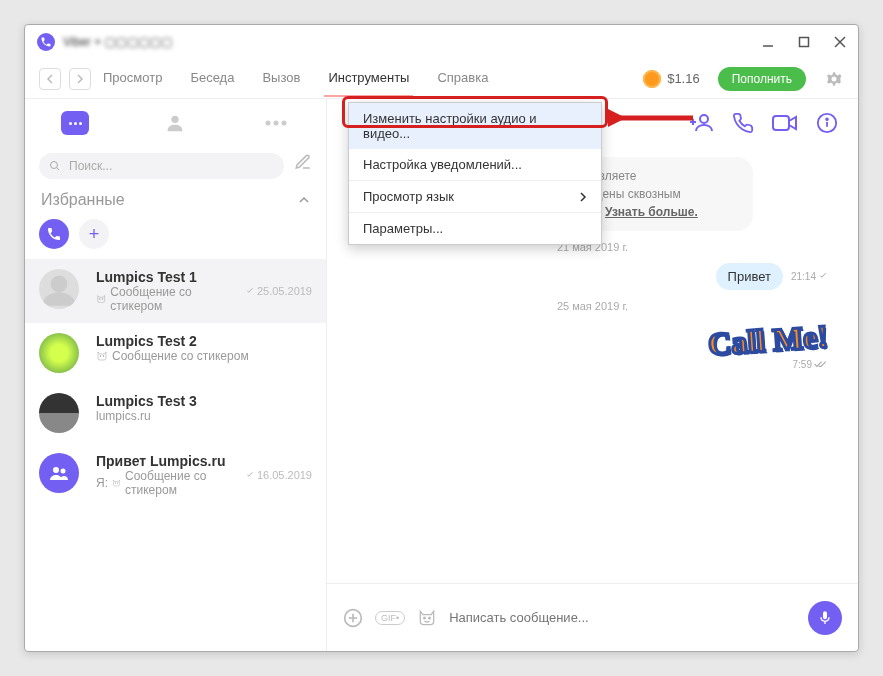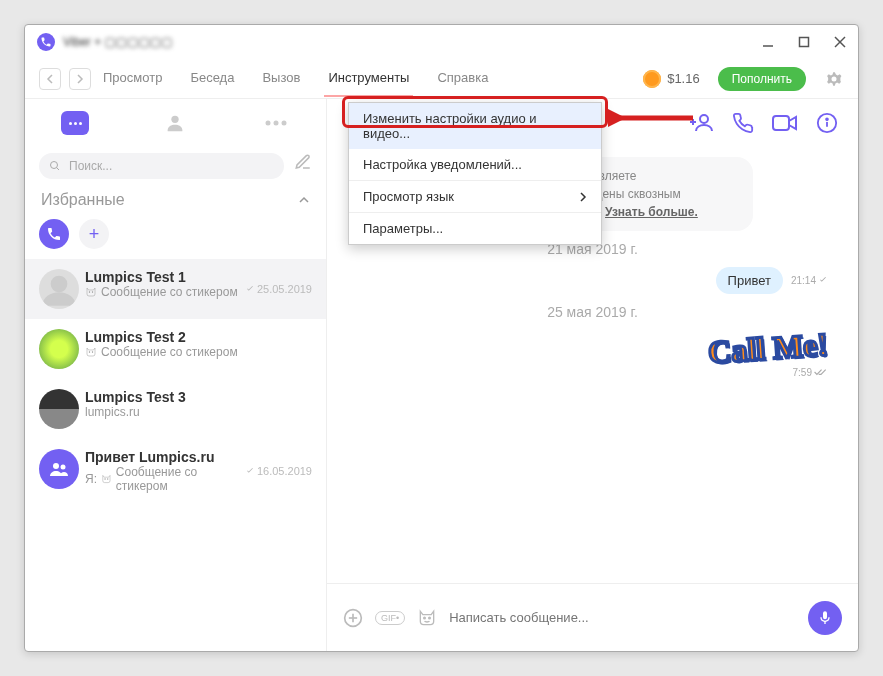--- a/index.html
+++ b/index.html
@@ -32,33 +32,33 @@
 .chat-bubble span { width:3px; height:3px; background:#fff; border-radius:50%;}
 .search-row { display: flex; align-items: flex-start; padding: 6px 14px; gap: 10px; }
 .search-box { flex: 1; background: #f3f3f5; border-radius: 14px; height: 26px; display: flex; align-items: center; padding: 0 10px; color: #aaa; font-size: 12px; gap: 8px; }
 .compose { color: #bbb; cursor: pointer; }
 .section-hdr { display: flex; align-items: center; justify-content: space-between; padding: 6px 16px; font-size: 16px; color: #999; }
 .fav-row { display: flex; align-items: center; gap: 10px; padding: 4px 14px 10px; }
 .fav-item { width: 30px; height: 30px; border-radius: 50%; display: flex; align-items: center; justify-content: center; cursor:pointer; }
 .fav-viber { background: #7360f2; }
 .fav-add { background: #f3f3f5; color: #7360f2; font-size: 18px; }
 .chat-list { flex: 1; overflow-y: auto; }
-.chat-item { display: flex; gap: 6px; padding: 10px 14px; cursor: pointer; }
+.chat-item { display: flex; gap: 17px; padding: 10px 14px; cursor: pointer; }
 .chat-item.active { background: #f3f3f5; }
 .avatar { width: 40px; height: 40px; border-radius: 50%; background: #ddd; display:flex; align-items:center; justify-content:center; color:#fff; overflow:hidden;}
 .chat-info { flex: 1; }
 .chat-name { font-size: 14px; font-weight: 600; color: #333; }
 .chat-preview { font-size: 12px; color: #999; display:flex; align-items:center; gap:4px;}
 .chat-meta { font-size: 11px; color: #bbb; display:flex; align-items:center; gap:2px;}
 .chat-view { flex: 1; display: flex; flex-direction: column; position: relative; }
 .chat-header { display: flex; justify-content: flex-end; align-items: center; height: 48px; padding: 0 20px; gap: 18px; color: #7360f2; }
 .chat-body { flex: 1; padding: 10px 30px; overflow-y: auto; }
 .enc-notice { background: #f7f7f8; border-radius: 16px; padding: 10px 20px; font-size: 12px; color: #888; text-align: center; max-width: 320px; margin: 0 auto 10px; line-height:1.5;}
 .enc-notice .more { color: #666; text-decoration: underline; font-weight:600;}
-.date-sep { text-align: center; font-size: 14px; color: #aaa; margin: 10px 0; }
+.date-sep { text-align: center; font-size: 11px; color: #aaa; margin: 10px 0; }
 .msg-row { display: flex; justify-content: flex-end; align-items: center; gap: 8px; margin: 6px 0; }
 .msg-bubble { background: #dff1ff; border-radius: 14px; padding: 6px 12px; font-size: 13px; color: #333; }
 .msg-time { font-size: 10px; color: #aaa; display:flex; gap:2px; align-items:flex-start;}
 .sticker { text-align: right; margin: 10px 0; }
 .sticker-img { display:inline-block; font-family: "Comic Sans MS", cursive; font-size:32px; font-weight:900; color:#ff8c1a; -webkit-text-stroke: 3px #2b4aa0; text-shadow: 2px 2px 0 #2b4aa0; transform: rotate(-4deg);}
 .composer { border-top: 1px solid #eee; height: 68px; display: flex; align-items: center; padding: 0 16px; gap: 12px; }
 .comp-icon { color: #bbb; cursor: pointer; }
 .comp-input { flex: 1; border: none; outline: none; font-size: 13px; color: #4d7c0f; }
 .mic-btn { width: 34px; height: 34px; background: #7360f2; border-radius: 50%; display:flex; align-items:center; justify-content:center; color:#fff; cursor:pointer;}
 .dropdown { position: absolute; top: 102px; left: 348px; background: #fff; border: 1px solid #ccc; box-shadow: 0 4px 12px rgba(0,0,0,0.2); width: 254px; z-index: 100; font-size: 13px; }

